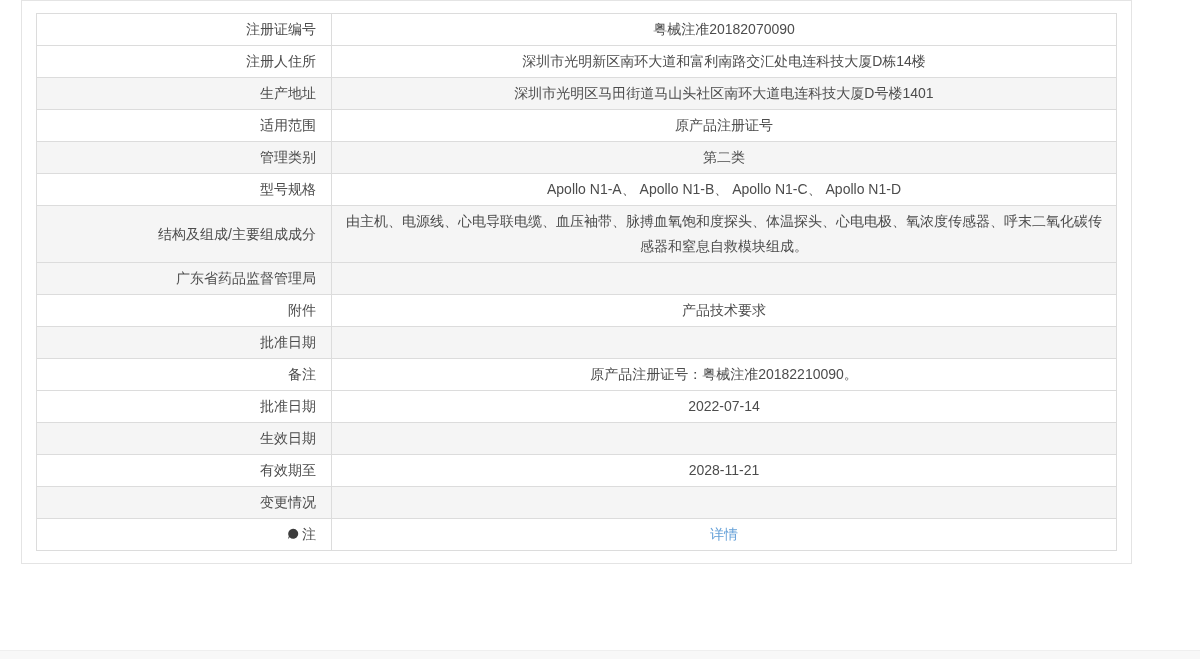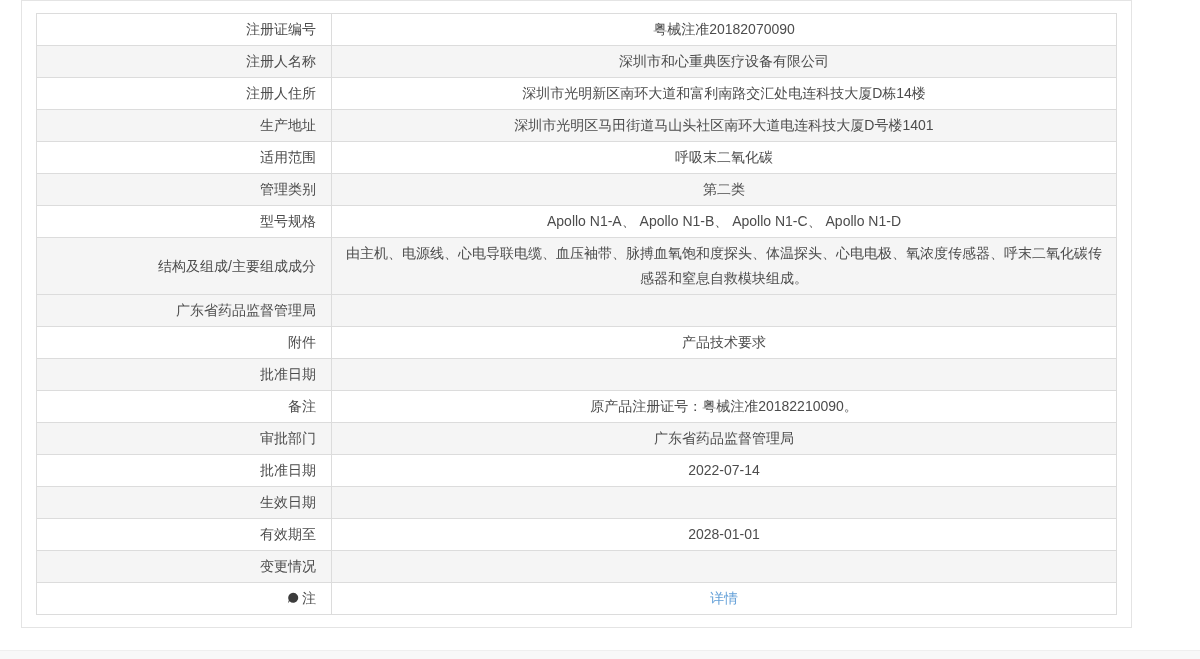--- a/index.html
+++ b/index.html
@@ -81,35 +81,31 @@
 <body>
 
 <div class="page">
   <div class="panel">
     <table class="reg-table">
       <tbody>
           <tr>
             <th><span>注册证编号</span></th>
             <td><span>粤械注准20182070090</span></td>
           </tr>
-          <tr class="striped">
-            <th><span>注册人名称</span></th>
-            <td><span>深圳市和心重典医疗设备有限公司</span></td>
-          </tr>
           <tr>
             <th><span>注册人住所</span></th>
             <td><span>深圳市光明新区南环大道和富利南路交汇处电连科技大厦D栋14楼</span></td>
           </tr>
           <tr class="striped">
             <th><span>生产地址</span></th>
             <td><span>深圳市光明区马田街道马山头社区南环大道电连科技大厦D号楼1401</span></td>
           </tr>
           <tr>
             <th><span>适用范围</span></th>
-            <td><span>呼吸末二氧化碳</span></td>
+            <td><span>原产品注册证号</span></td>
           </tr>
           <tr class="striped">
             <th><span>管理类别</span></th>
             <td><span>第二类</span></td>
           </tr>
           <tr>
             <th><span>型号规格</span></th>
             <td><span>Apollo N1-A、 Apollo N1-B、 Apollo N1-C、 Apollo N1-D</span></td>
           </tr>
           <tr class="striped">
@@ -125,35 +121,31 @@
             <td><span>产品技术要求</span></td>
           </tr>
           <tr class="striped">
             <th><span>批准日期</span></th>
             <td><span></span></td>
           </tr>
           <tr>
             <th><span>备注</span></th>
             <td><span>原产品注册证号：粤械注准20182210090。</span></td>
           </tr>
-          <tr class="striped">
-            <th><span>审批部门</span></th>
-            <td><span>广东省药品监督管理局</span></td>
-          </tr>
           <tr>
             <th><span>批准日期</span></th>
             <td><span>2022-07-14</span></td>
           </tr>
           <tr class="striped">
             <th><span>生效日期</span></th>
             <td><span></span></td>
           </tr>
           <tr>
             <th><span>有效期至</span></th>
-            <td><span>2028-01-01</span></td>
+            <td><span>2028-11-21</span></td>
           </tr>
           <tr class="striped">
             <th><span>变更情况</span></th>
             <td><span></span></td>
           </tr>
           <tr>
             <th><span class="note-icon"><svg width="12" height="12" viewBox="0 0 12 12">
                   <path d="M6.2 0.8 a5 5 0 1 1 -3.6 8.5 L0.9 11.2 1.8 8.2 A5 5 0 0 1 6.2 0.8 z" fill="#3c3c3c"></path>
                 </svg></span><span>注</span></th>
             <td><a href="#" class="detail-link">详情</a></td>

